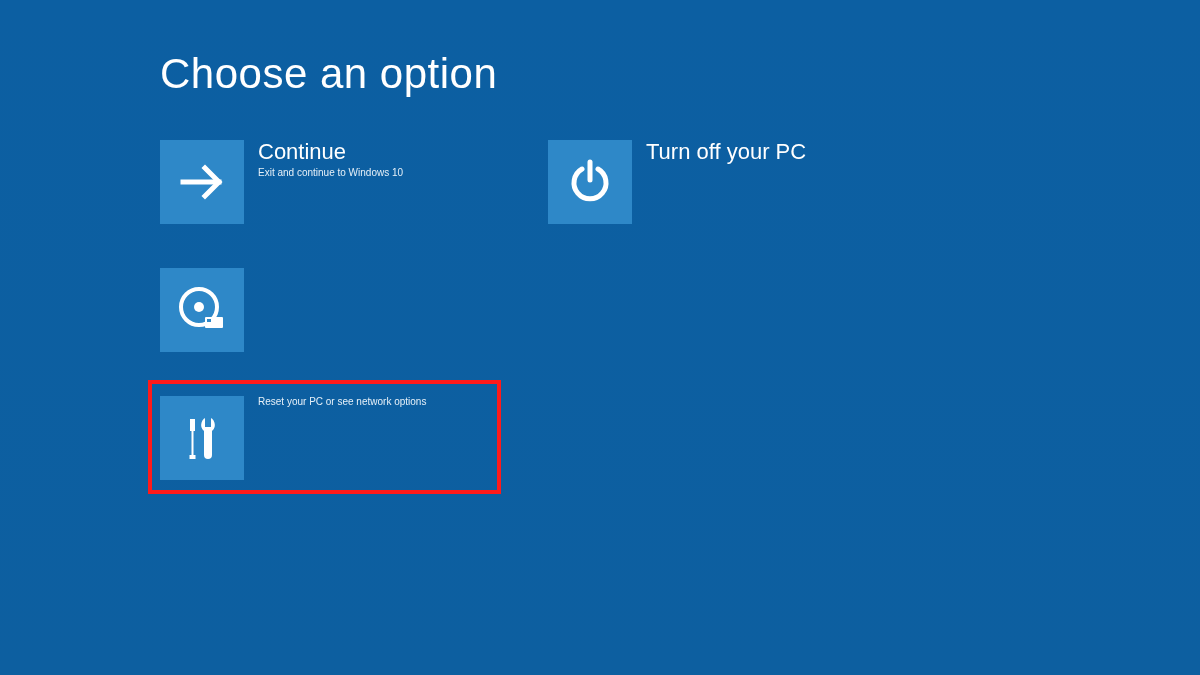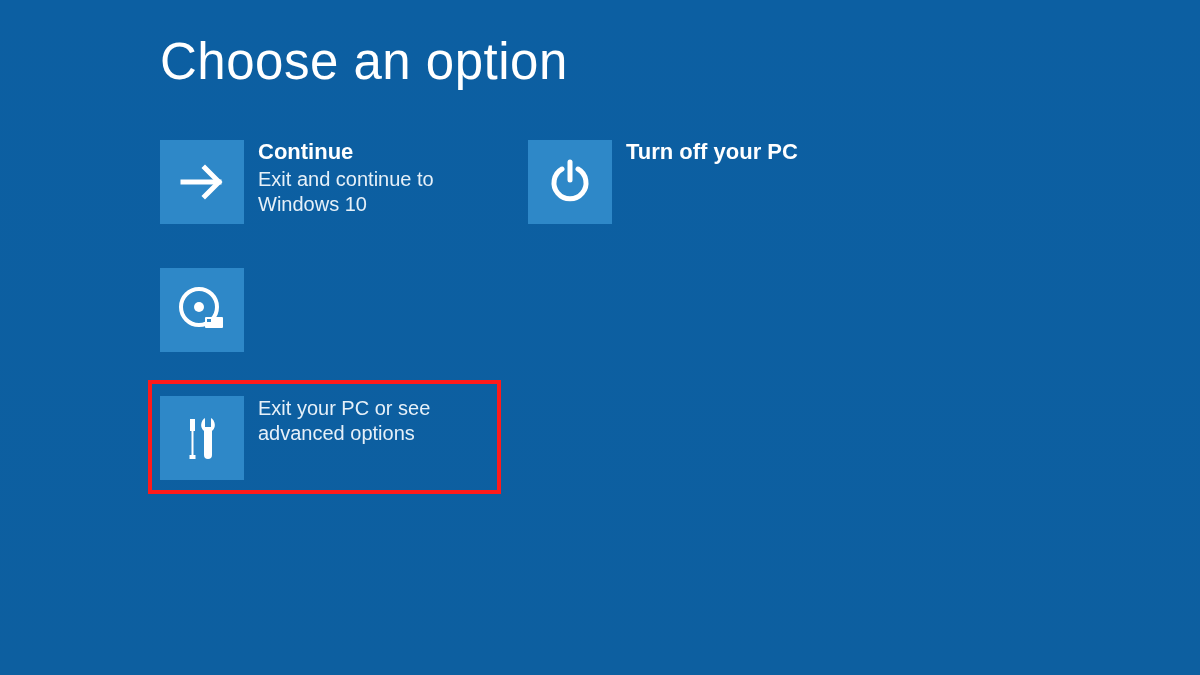--- a/index.html
+++ b/index.html
@@ -13,36 +13,36 @@
   }
   .screen {
     width: 100%;
     height: 100%;
     background: linear-gradient(to bottom, #0c5fa2 0%, #0d5fa0 100%);
     position: relative;
   }
   .heading {
     position: absolute;
     left: 160px;
-    top: 32px;
-    font-size: 51px;
+    top: 50px;
+    font-size: 42px;
     font-weight: 300;
     letter-spacing: 0.5px;
   }
   .tiles {
     position: absolute;
     left: 160px;
     top: 140px;
   }
   .col {
     position: absolute;
     top: 0;
   }
   .col-left  { left: 0; }
-  .col-right { left: 368px; text-align: center; }
+  .col-right { left: 388px; text-align: center; }
 
   .option {
     position: relative;
     width: 350px;
     height: 95px;
     margin-bottom: 33px;
     display: flex;
     align-items: flex-start;
     cursor: pointer;
   }
@@ -54,26 +54,26 @@
     align-items: center;
     justify-content: center;
     flex-shrink: 0;
   }
   .label-block {
     margin-left: 14px;
     padding-top: 0px;
   }
   .opt-title {
     font-size: 22px;
-    font-weight: 700;
+    font-weight: 400;
     line-height: 1.1;
     margin-bottom: 3px;
   }
   .opt-sub {
-    font-size: 20px;
+    font-size: 10px;
     font-weight: 300;
     line-height: 1.25;
     color: #e6f0f8;
     max-width: 230px;
   }
   .highlight {
     position: absolute;
     border: 4px solid #ff1a1a;
     pointer-events: none;
   }
@@ -132,21 +132,21 @@
                 <rect x="16.5" y="20" width="2" height="24"></rect>
                 <rect x="14.5" y="44" width="6" height="4"></rect>
 
                 <path d="M33 6 a8 8 0 0 0 -4 14 v24 a4 4 0 0 0 8 0 v-24 a8 8 0 0 0 -4 -14 z M33 6 v10 h0 z"></path>
                 <rect x="30" y="6" width="6" height="10" fill="#2e88c8"></rect>
               </g>
             </svg>
           </span>
         </div>
         <div class="label-block">
-          <div class="opt-sub">Exit your PC or see advanced options</div>
+          <div class="opt-sub">Reset your PC or see network options</div>
         </div>
       </div>
 
     </div>
 
     <div class="col col-right">
 
       <div class="option">
         <div class="tile">
           <span>

